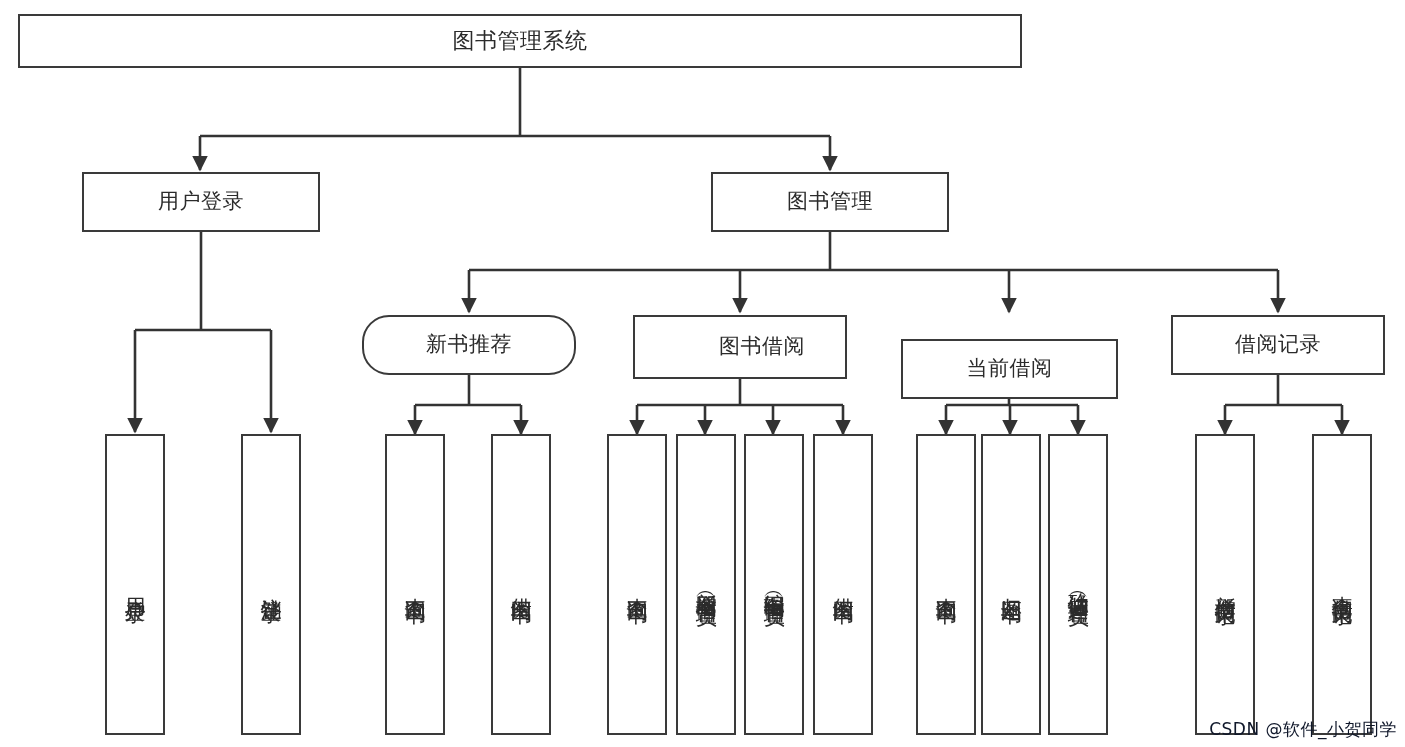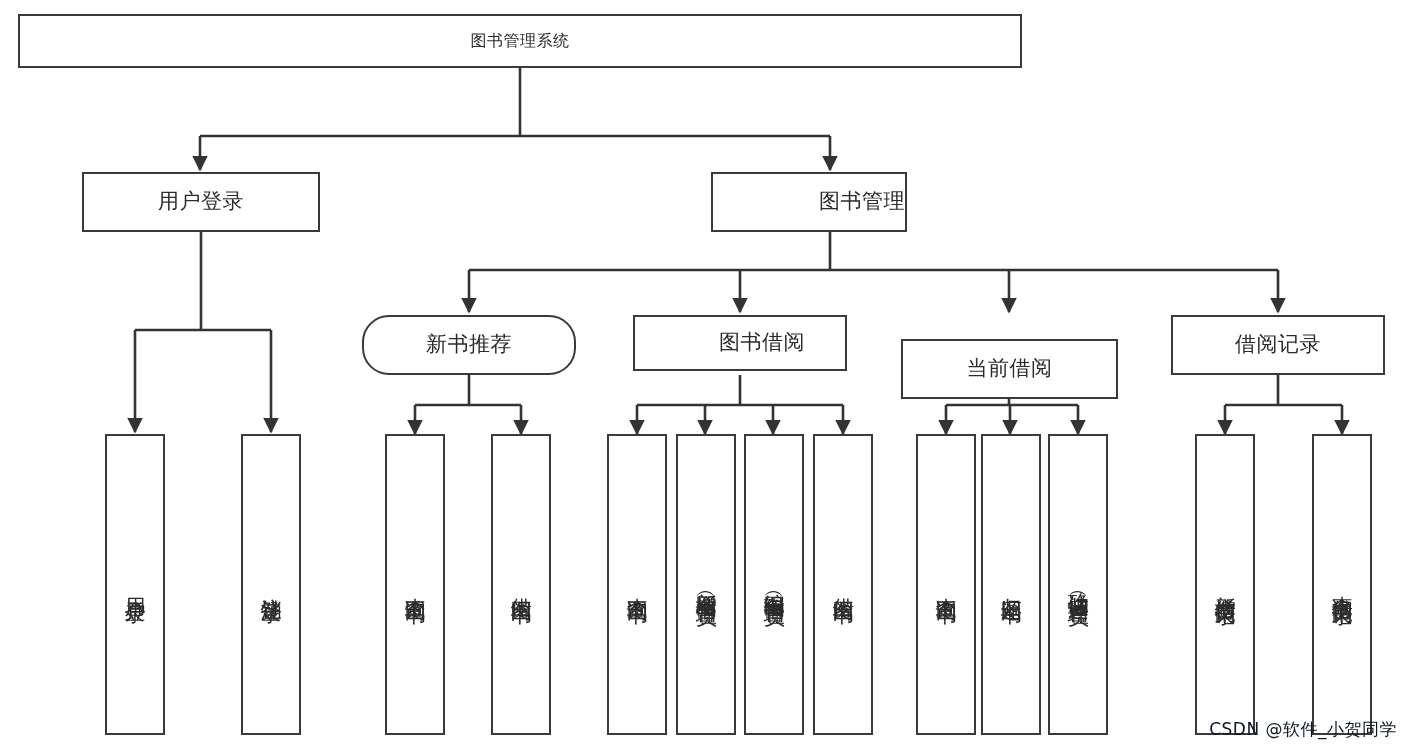--- a/index.html
+++ b/index.html
@@ -41,21 +41,21 @@
     text-align: center;
     line-height: 1.22;
     white-space: nowrap;
   }
   
   .node.horiz .node-label {
     font-size: 21px;
     letter-spacing: 0.5px;
   }
   .node.root .node-label {
-    font-size: 16px;
+    font-size: 22px;
   }
   
   .node.vert {
     align-items: center;
     justify-content: center;
   }
   .node.vert .node-label {
     writing-mode: vertical-rl;
     text-orientation: upright;
     font-size: 21px;
@@ -132,28 +132,28 @@
     </g>
   </svg>
 
   <div class="node horiz root" style="left:18px; top:14px; width:1004px; height:54px;">
     <span class="node-label">图书管理系统</span>
   </div>
 
   <div class="node horiz" style="left:82px; top:172px; width:238px; height:60px;">
     <span class="node-label">用户登录</span>
   </div>
-  <div class="node horiz" style="left:711px; top:172px; width:196px; height:60px;justify-content:flex-end;">
+  <div class="node horiz" style="left:711px; top:172px; width:238px; height:60px;">
     <span class="node-label">图书管理</span>
   </div>
 
   <div class="node horiz" style="left:362px; top:315px; width:214px; height:60px;border-radius:27px;">
     <span class="node-label">新书推荐</span>
   </div>
-  <div class="node horiz" style="left:633px; top:315px; width:214px; height:56px;padding-left:44px;">
+  <div class="node horiz" style="left:633px; top:315px; width:214px; height:64px;padding-left:44px;">
     <span class="node-label">图书借阅</span>
   </div>
   <div class="node horiz" style="left:901px; top:315px; width:217px; height:60px;margin-top:24px;">
     <span class="node-label">当前借阅</span>
   </div>
   <div class="node horiz" style="left:1171px; top:315px; width:214px; height:60px;">
     <span class="node-label">借阅记录</span>
   </div>
 
   <div class="node vert" style="left:105px; top:434px; width:60px; height:301px;">

